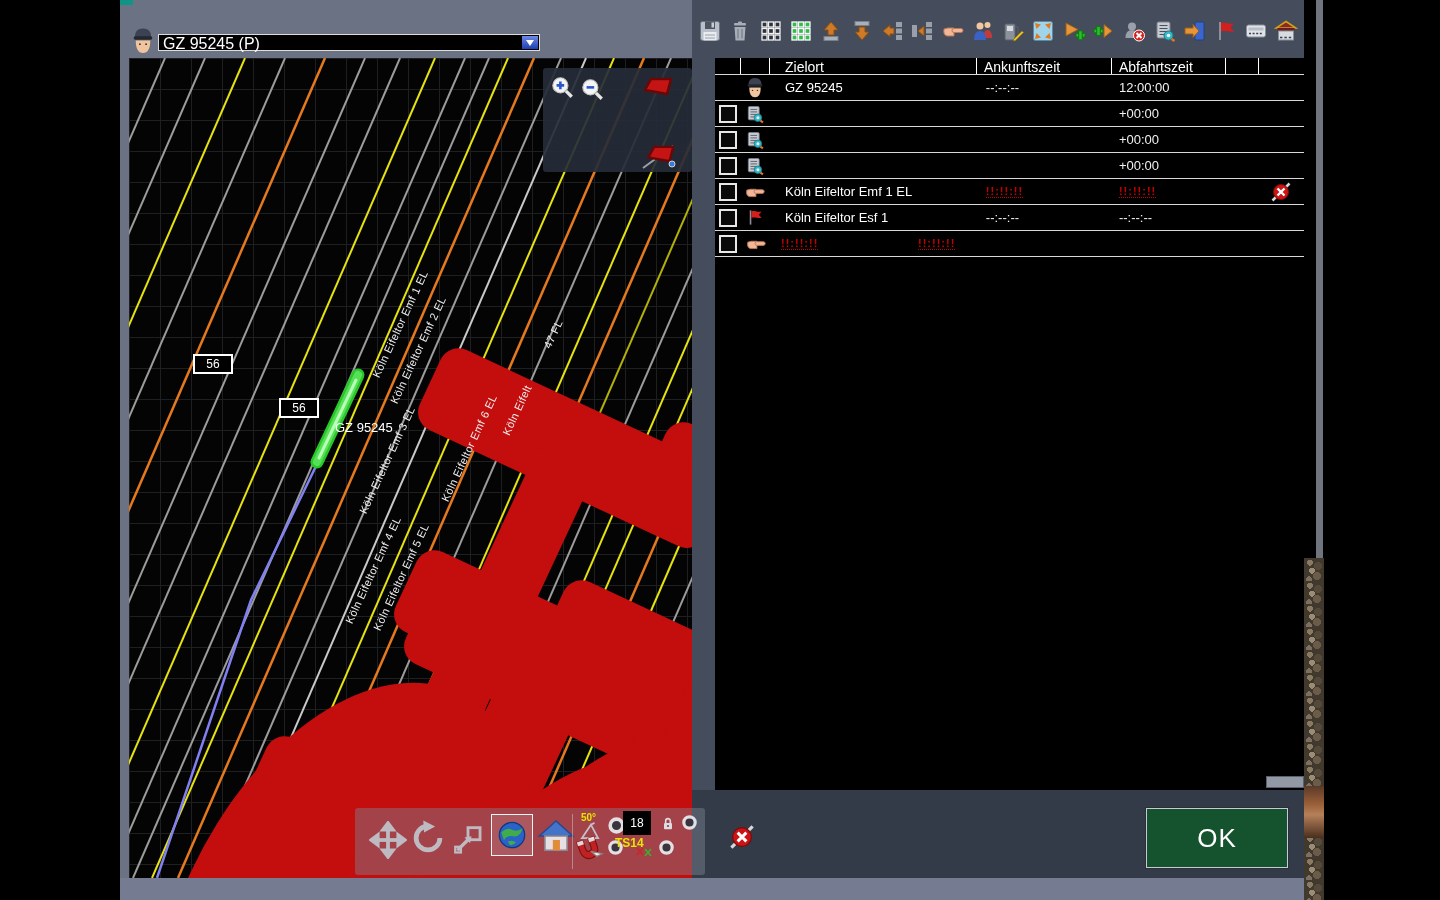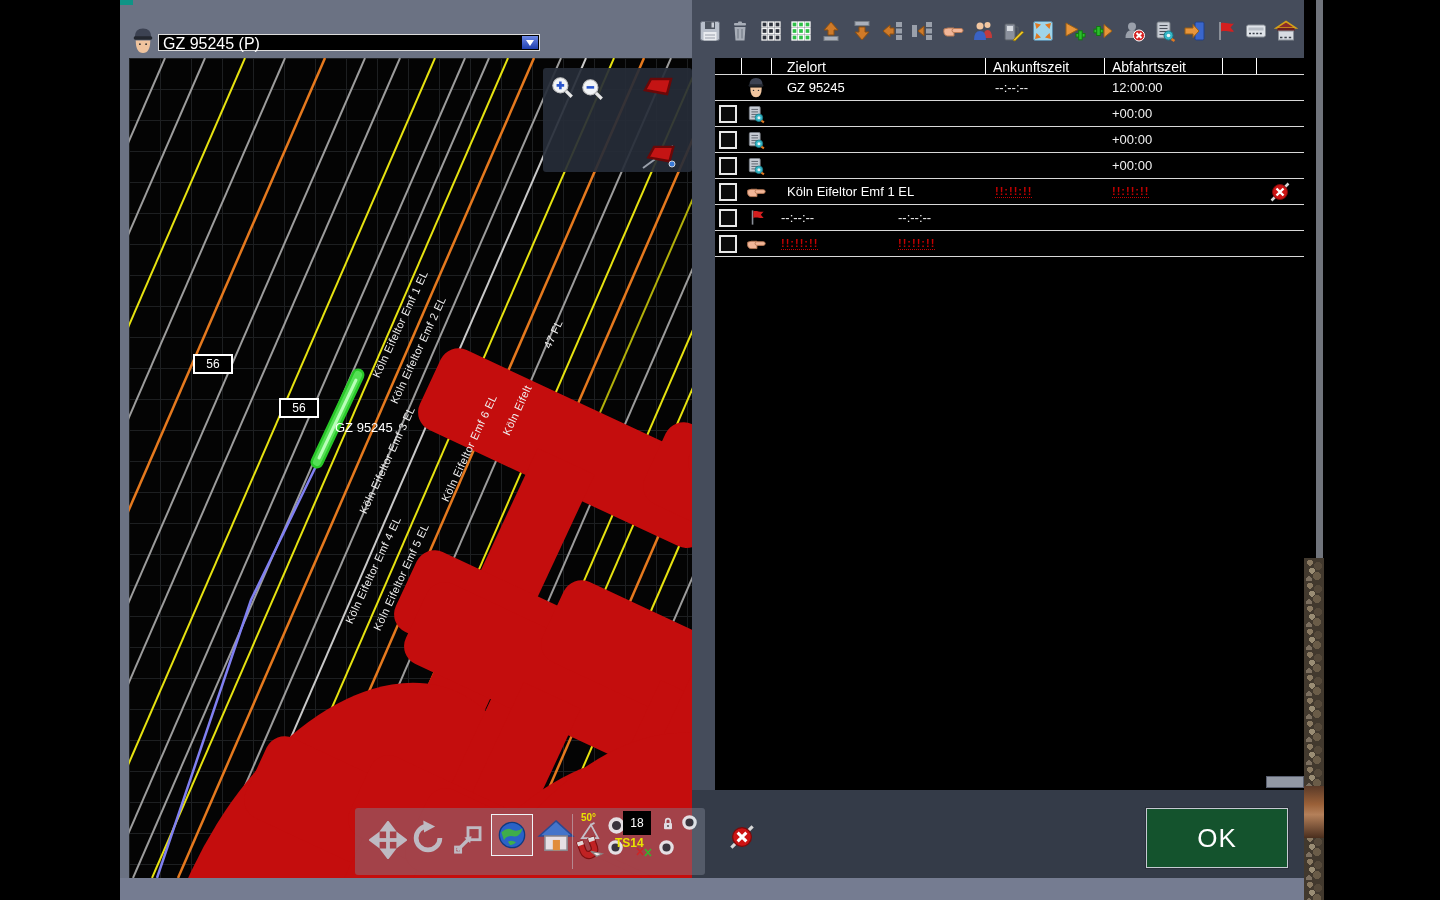--- a/index.html
+++ b/index.html
@@ -33,21 +33,21 @@
   .tablebg{left:715px;top:58px;width:589px;height:732px;background:#000;}
   .timetable{left:715px;top:58px;width:589px;}
   .thead,.trow{display:flex;background:#000;border-bottom:1px solid #d8d8d8;align-items:center;}
   .thead{height:16px;font-size:14px;color:#fff;align-items:flex-end;}
   .trow{height:25px;font-size:13px;color:#fff;}
   .c{box-sizing:border-box;height:100%;display:flex;align-items:center;overflow:hidden;}
   .c-check{width:26px;justify-content:center;}
   .c-icon{width:30px;justify-content:center;}
   .c-ziel{width:214px;padding-left:16px;}
   .c-ank{width:119px;padding-left:10px;}
-  .c-abf{width:118px;padding-left:8px;}
+  .c-abf{width:118px;padding-left:8px;margin-left:20px;}
   .c-x1{width:34px;}
   .c-x2{width:48px;justify-content:center;}
   .thead .c{border-left:1px solid #fff;padding-top:1px;}
   .thead .c:first-child{border-left:none;}
   .thead .c-ziel{padding-left:15px;}
   .thead .c-ank,.thead .c-abf{padding-left:7px;}
   .cb{width:14px;height:14px;border:2px solid #e8e8e8;background:#0a0a0a;display:inline-block;}
   .time{color:#f0f0f0;}
   .alert-t{color:#c40000;font-weight:700;font-size:11px;letter-spacing:1px;border-bottom:1px dotted #c40000;}
   .scroll-thumb{left:1266px;top:776px;width:38px;height:12px;background:#9298a4;border:1px solid #5a6070;box-sizing:border-box;}
@@ -536,20 +536,21 @@
 
   <div class="trow">
     <div class="c c-check">
         <span class="cb"></span>
       </div>
     <div class="c c-icon">
         <svg width="19" height="19">
           <use href="#i-flag"></use>
         </svg>
       </div>
+    <div class="c c-ziel">Köln Eifeltor Esf 1</div>
     <div class="c c-ank">
         <span class="time">--:--:--</span>
       </div>
     <div class="c c-abf">
         <span class="time">--:--:--</span>
       </div>
     <div class="c c-x1"></div>
       <div class="c c-x2"></div>
   </div>
 

